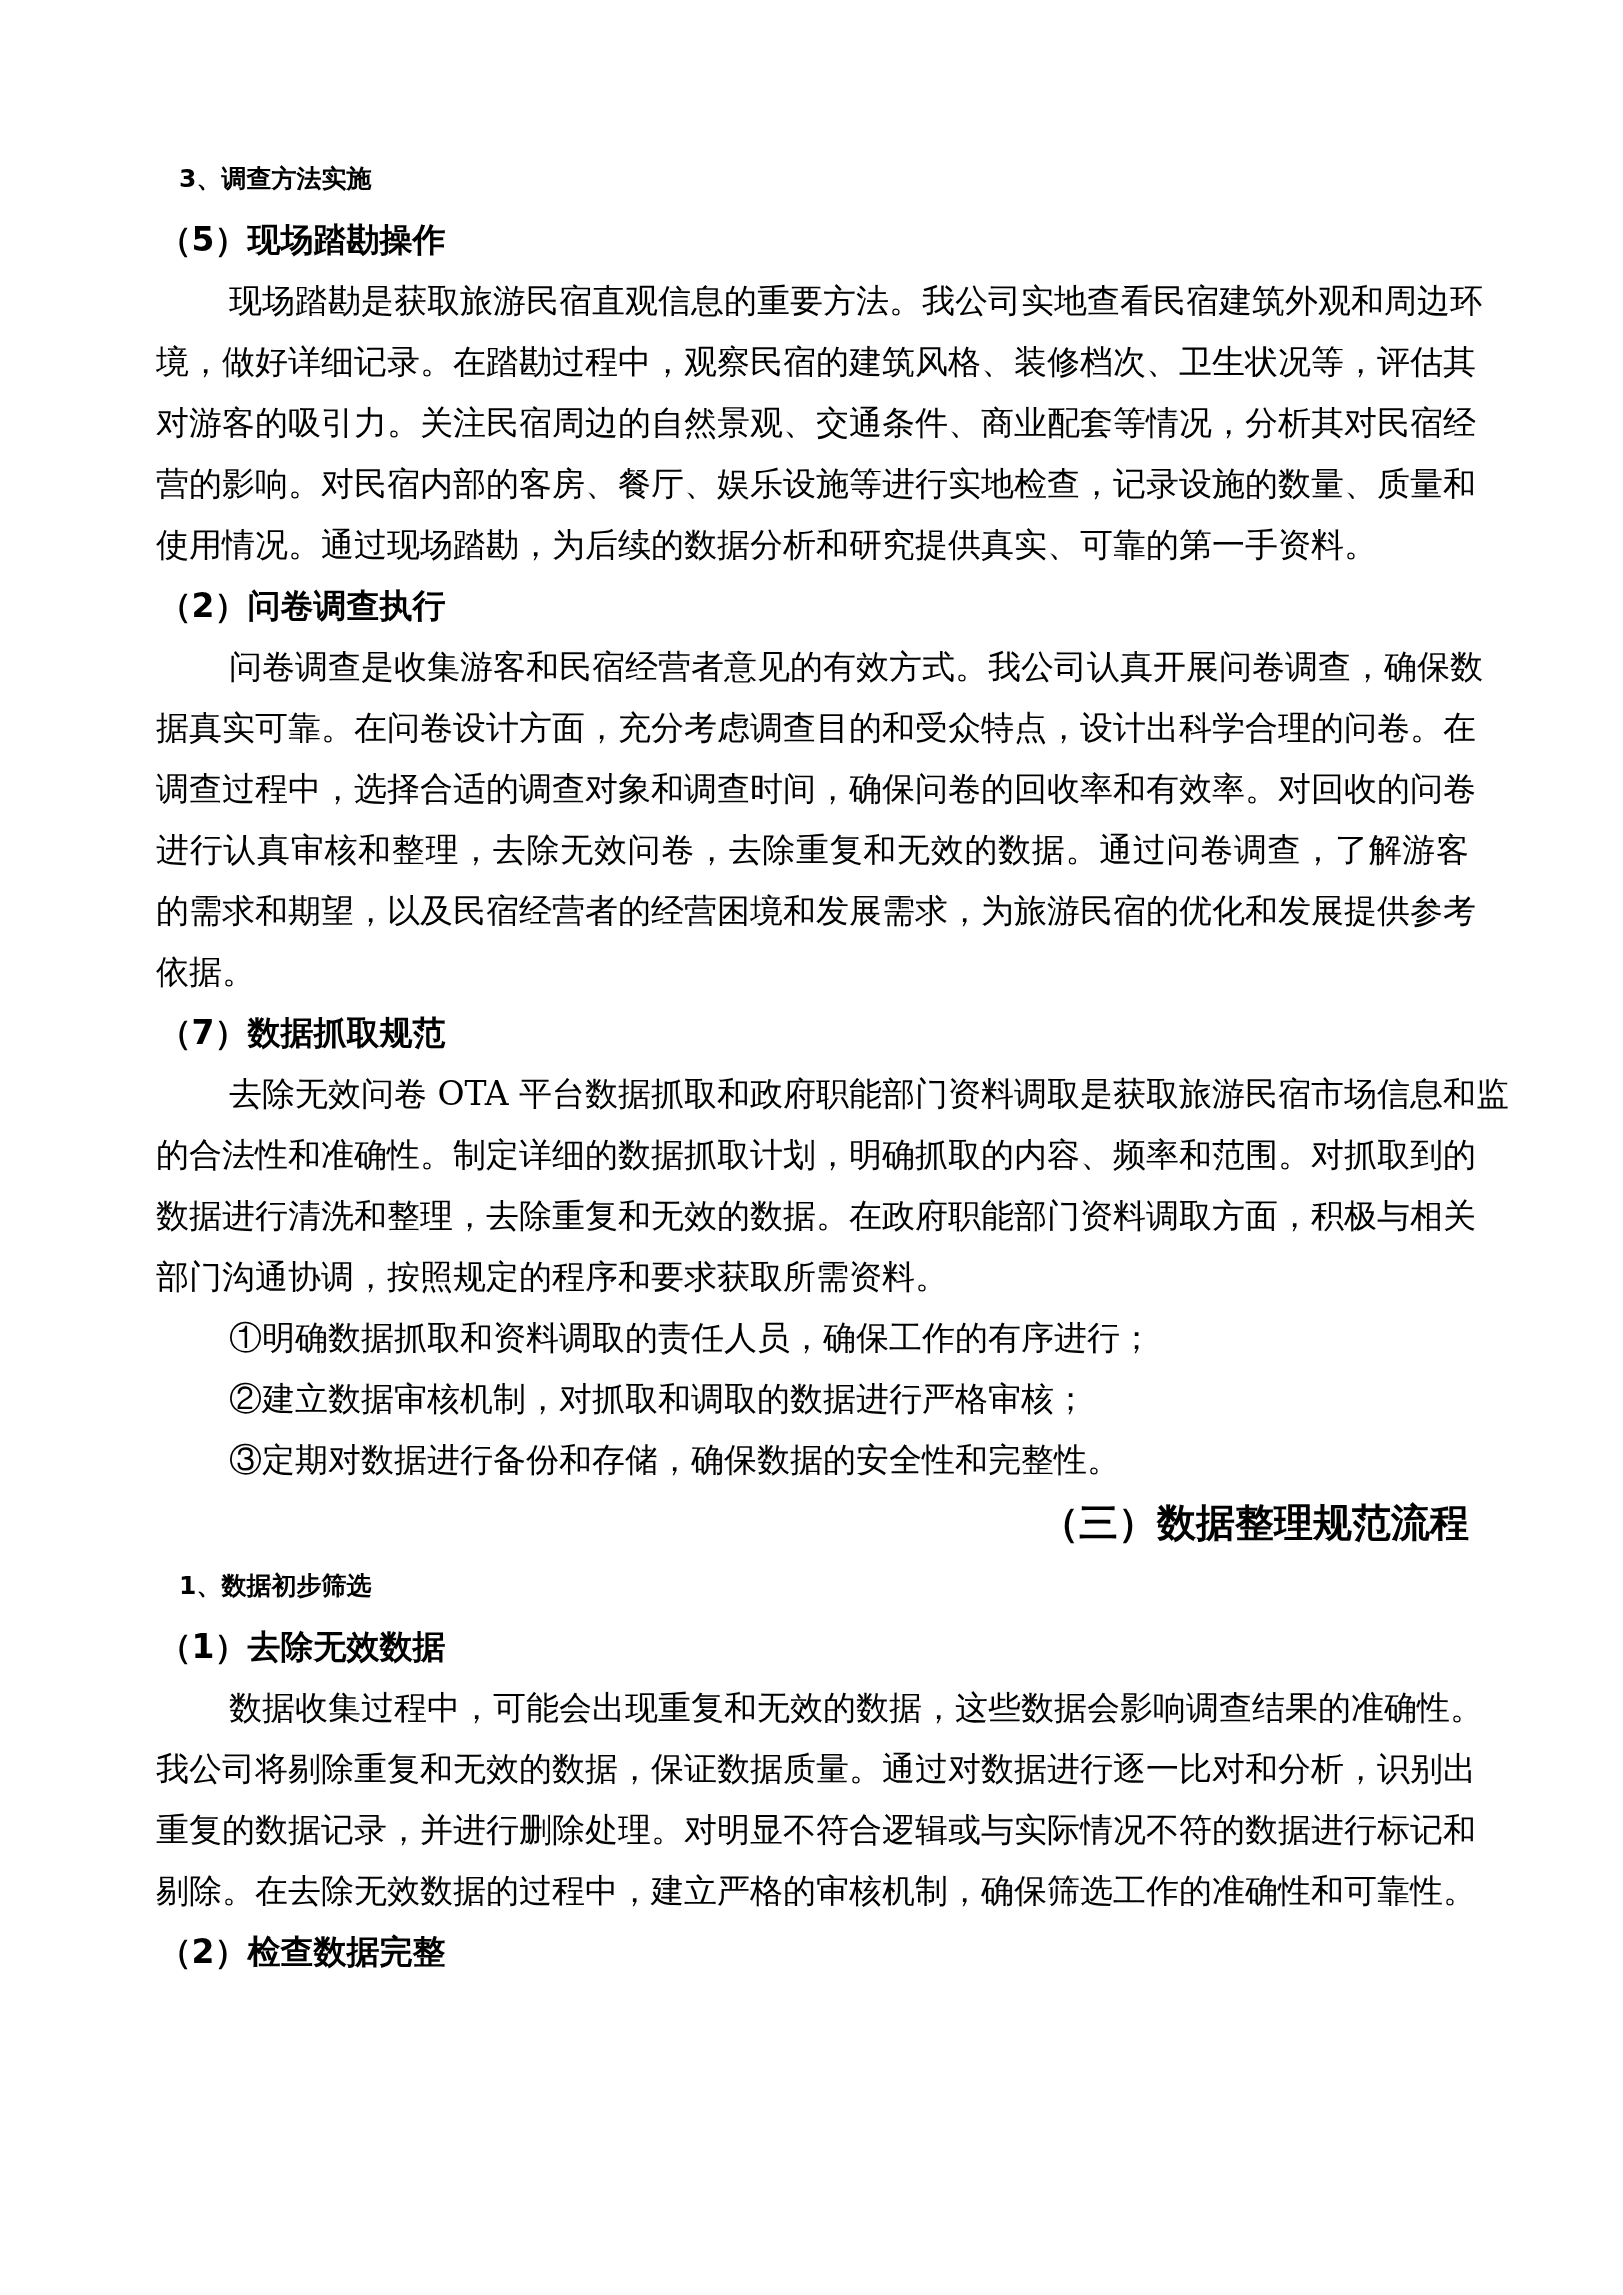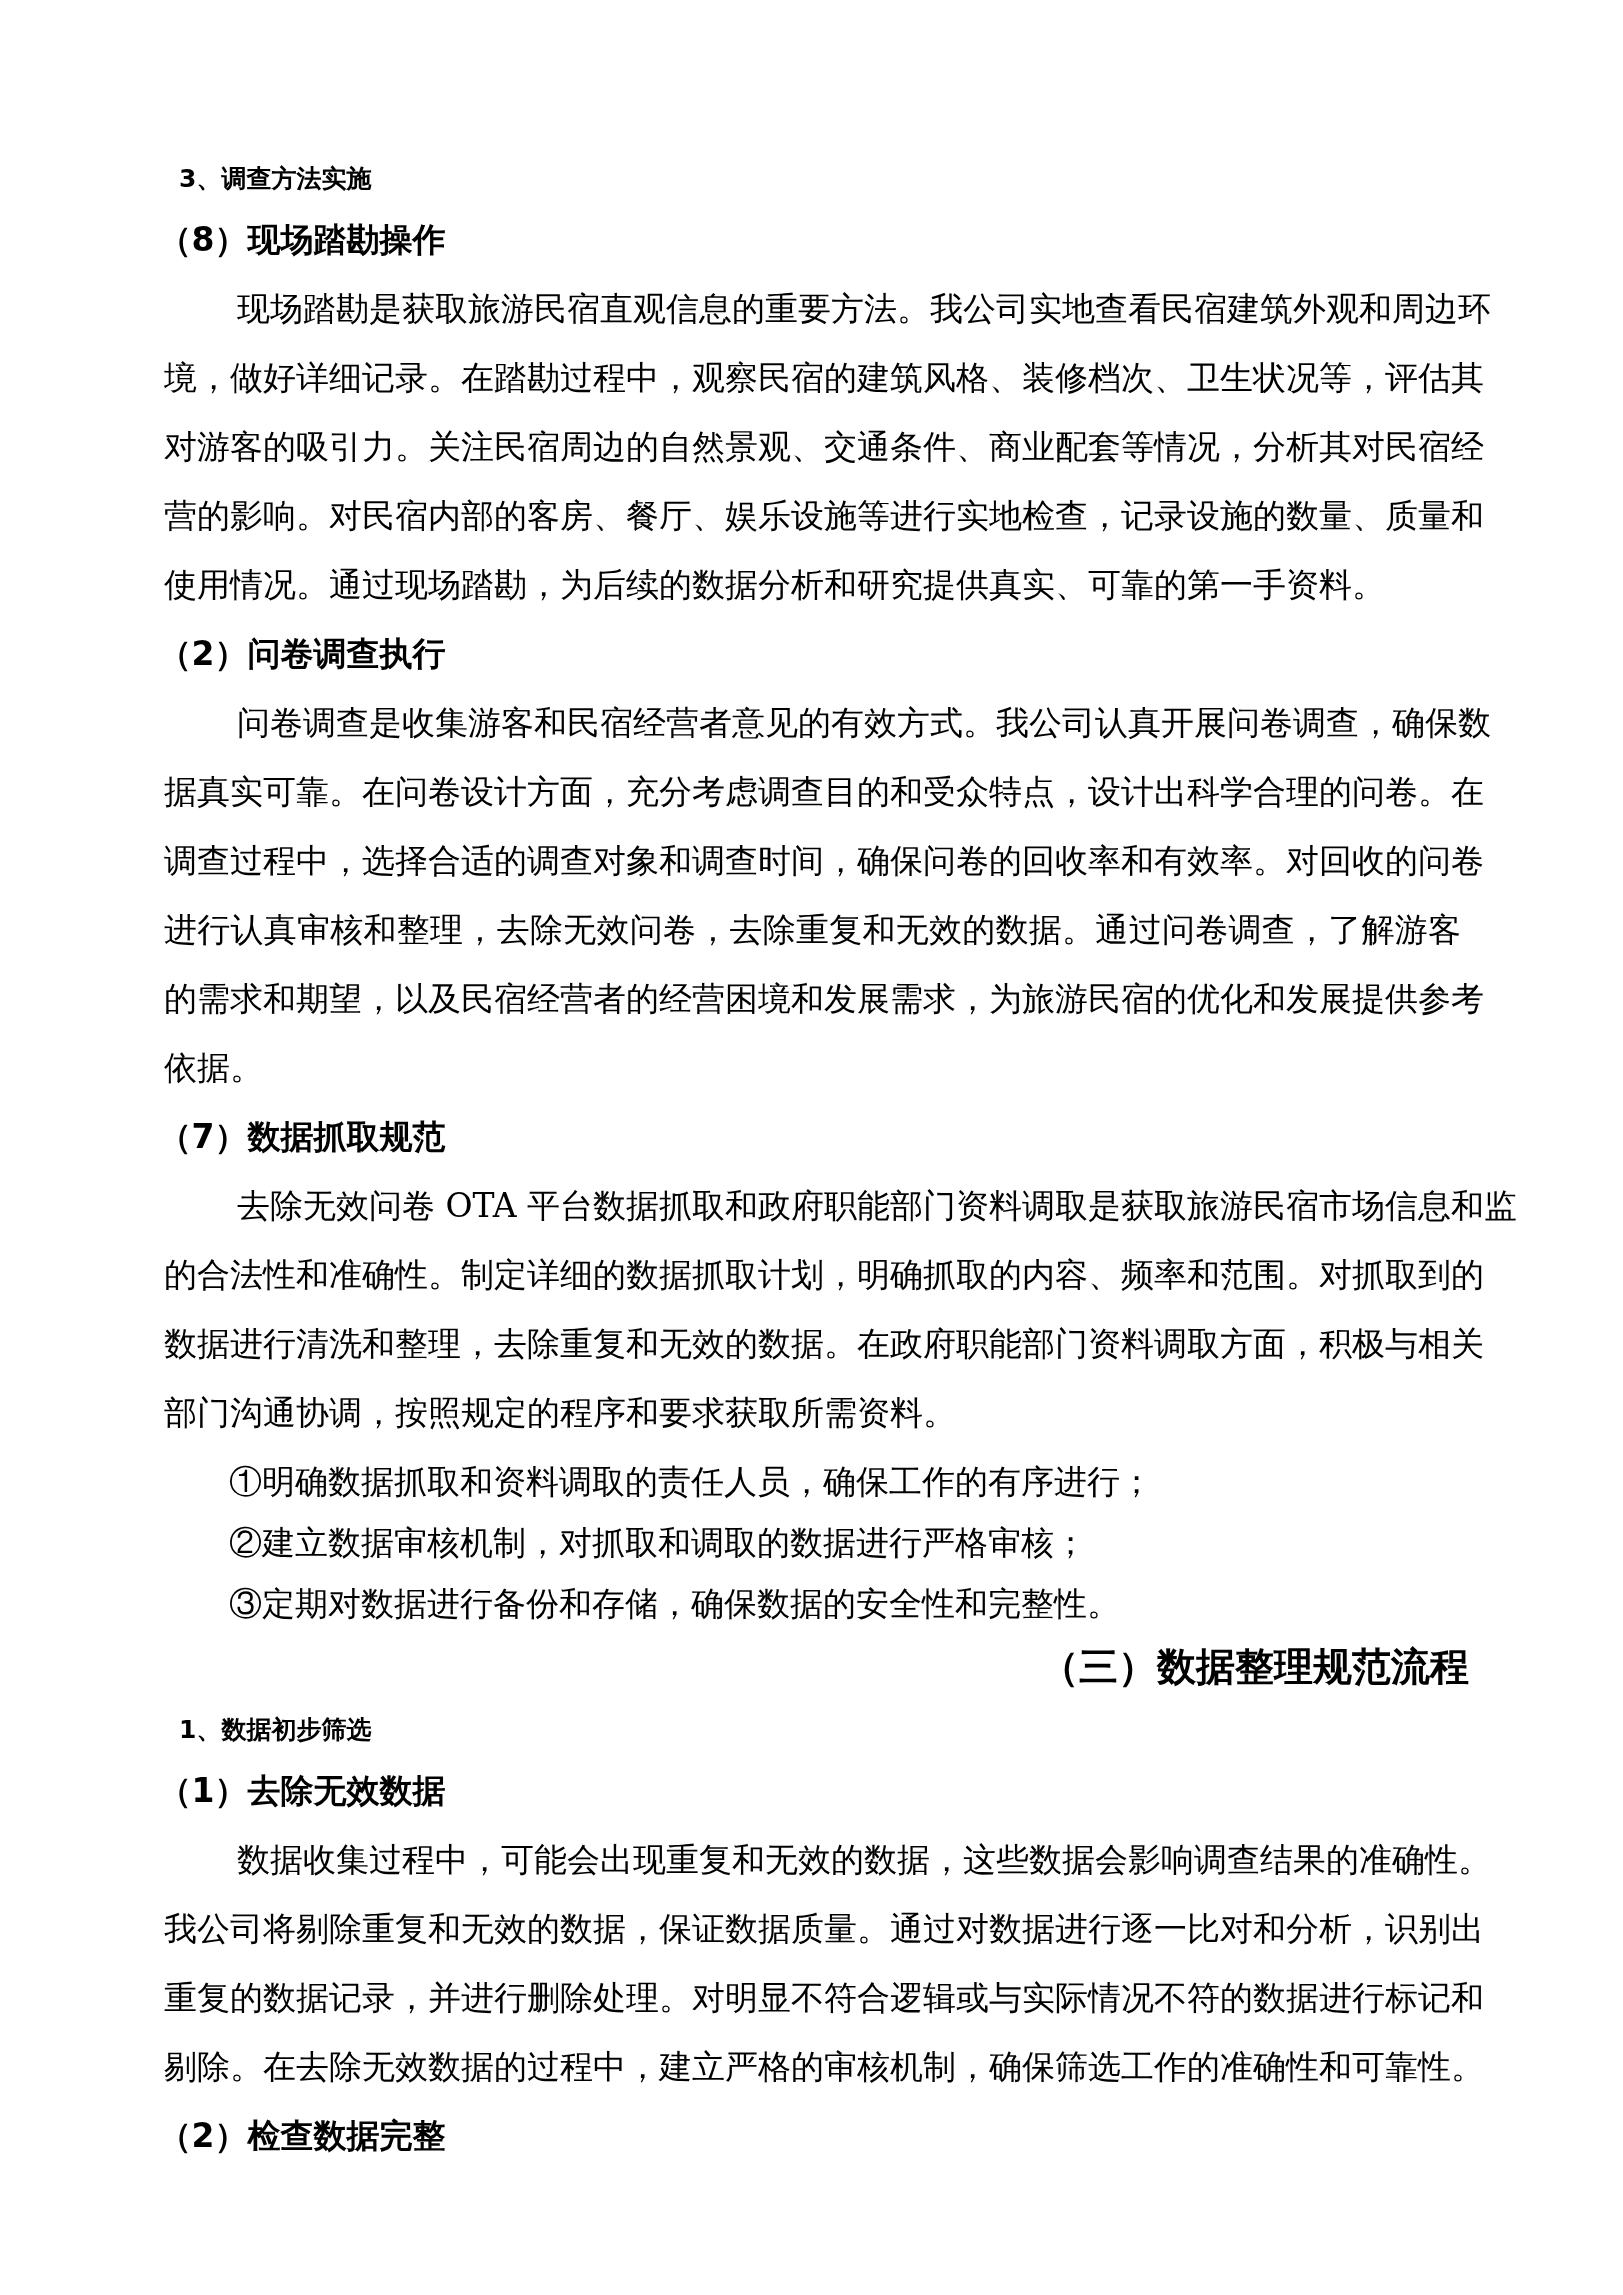--- a/index.html
+++ b/index.html
@@ -4,33 +4,33 @@
 <style>
   html, body { margin: 0; padding: 0; background: #ffffff; }
   body { width: 1623px; height: 2295px; position: relative; overflow: hidden;
          font-family: "DejaVu Serif", "Liberation Serif", serif; color: #000; }
   .page { position: absolute; left: 156px; top: 148px; width: 1313px; }
   .line { height: 61px; line-height: 61px; font-size: 34px; white-space: nowrap; overflow: visible; }
   .h3 { font-weight: bold; font-family: "DejaVu Sans", "Liberation Sans", sans-serif; font-size: 25px; margin-left: 23px; }
   .h4 { font-weight: bold; font-family: "DejaVu Sans", "Liberation Sans", sans-serif; font-size: 33px; padding-left: 2.6px; }
   .h2 { font-weight: bold; font-family: "DejaVu Sans", "Liberation Sans", sans-serif; font-size: 39px; height: 65px; line-height: 65px; text-align: right; }
   .para { font-size: 33px; }
-  .para p { margin: 8px; height: 61px; line-height: 61px; white-space: nowrap; text-align: justify; text-align-last: left; }
+  .para p { margin: 0; height: 61px; line-height: 61px; white-space: nowrap; text-align: justify; text-align-last: left; }
   .para p.full { text-align-last: justify; }
   .para p.first { text-indent: 73px; }
   .item { padding-left: 73px; font-size: 33px; }
 </style>
 </head>
 <body>
 
 <div class="page">
 
   <div class="line h3">3、调查方法实施</div>
 
-  <div class="line h4">（8）现场踏勘操作</div>
+  <div class="line h4">（5）现场踏勘操作</div>
 
   <div class="para">
     <p class="first full">现场踏勘是获取旅游民宿直观信息的重要方法。我公司实地查看民宿建筑外观和周边环</p>
     <p class="full">境，做好详细记录。在踏勘过程中，观察民宿的建筑风格、装修档次、卫生状况等，评估其</p>
     <p class="full">对游客的吸引力。关注民宿周边的自然景观、交通条件、商业配套等情况，分析其对民宿经</p>
     <p class="full">营的影响。对民宿内部的客房、餐厅、娱乐设施等进行实地检查，记录设施的数量、质量和</p>
     <p>使用情况。通过现场踏勘，为后续的数据分析和研究提供真实、可靠的第一手资料。</p>
   </div>
 
   <div class="line h4">（2）问卷调查执行</div>

